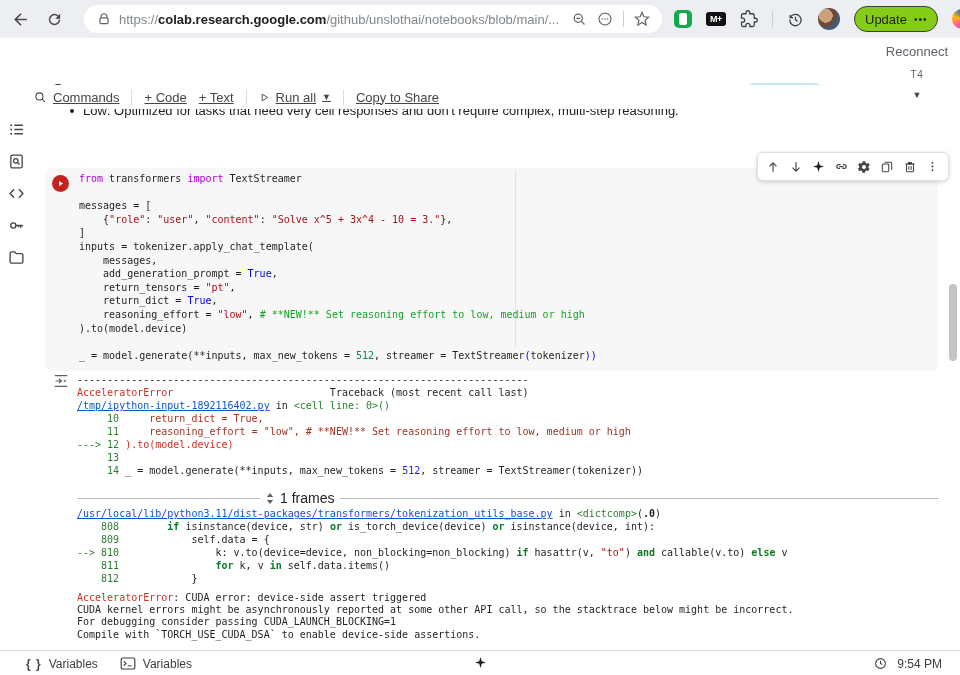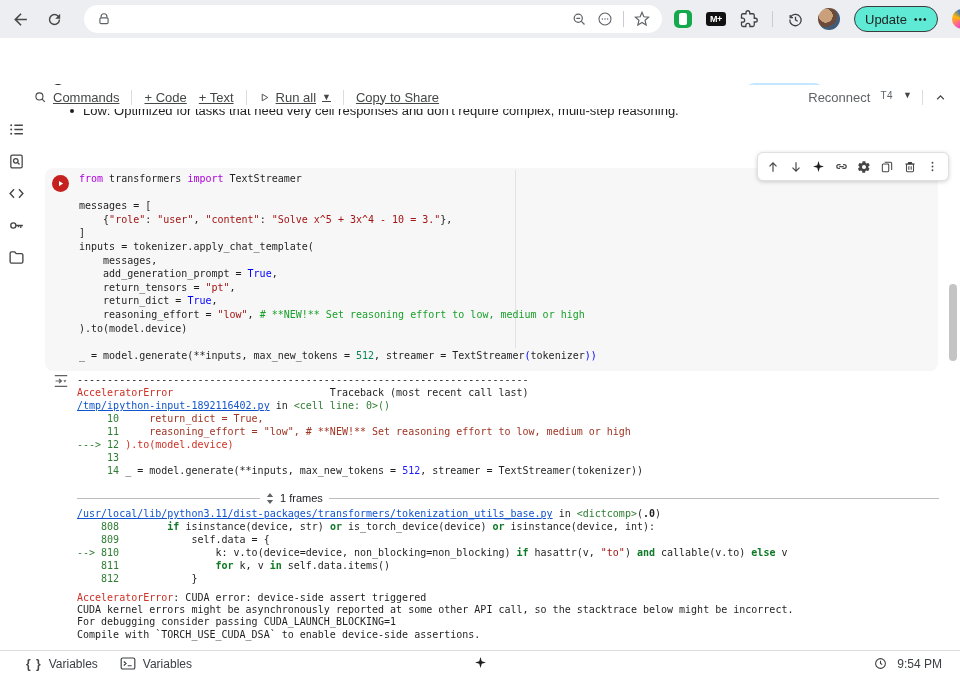--- a/index.html
+++ b/index.html
@@ -11,41 +11,41 @@
   .addrbar{position:absolute;left:84px;top:5px;width:578px;height:28px;background:#fff;border-radius:14px;display:flex;align-items:center;}
   .url{font-size:13px;color:#80868b;white-space:nowrap;margin-left:8px;}
   .url b{color:#202124;font-weight:700;}
   .pill-icons{margin-left:auto;display:flex;align-items:center;gap:10px;margin-right:12px;color:#5f6368;}
   .vdiv{width:1px;height:16px;background:#c9cdd3;}
   .extarea{position:absolute;top:0;height:38px;display:flex;align-items:center;gap:14px;left:674px;color:#3c4043;}
   .greenext{width:18px;height:18px;background:#14a94c;border-radius:5px;display:flex;align-items:center;justify-content:center;}
   .greenext i{display:block;width:8px;height:12px;background:#fff;border-radius:2px;}
   .mplus{width:20px;height:14px;background:#111;border-radius:3px;color:#fff;font-size:9px;font-weight:bold;display:flex;align-items:center;justify-content:center;letter-spacing:-.5px;}
   .avatar-sm{width:22px;height:22px;border-radius:50%;background:radial-gradient(circle at 35% 35%,#c9a07a 0 34%,#6b4a3a 35% 55%,#3f5d7a 56% 100%);}
-  .updatebtn{height:24px;border:1.5px solid #3c3c3c;border-radius:13px;display:flex;align-items:center;padding:0 10px;gap:7px;font-size:13px;color:#1f1f1f;background:#5eead4;}
+  .updatebtn{height:24px;border:1.5px solid #3c3c3c;border-radius:13px;display:flex;align-items:center;padding:0 10px;gap:7px;font-size:13px;color:#1f1f1f;background:#84cc16;}
   .copilot{width:20px;height:20px;border-radius:50%;background:conic-gradient(#0b64f4,#00d1ff,#7a3cf0,#ff5ca1,#ffb900,#0b64f4);}
   
   .cheader{position:absolute;left:0;top:38px;width:960px;height:47px;background:#fff;}
   .clogo{position:absolute;left:15px;top:46px;}
   .ctitle-row{position:absolute;left:50px;top:45px;display:flex;align-items:center;gap:6px;}
   .ctitle{font-size:15px;color:#1f1f1f;}
   .saverow{display:flex;align-items:center;gap:5px;margin-left:12px;color:#1a73e8;}
   .savetext{font-size:11px;color:#1a73e8;font-weight:500;}
   .menurow{position:absolute;left:50px;top:66px;display:flex;gap:16px;font-size:13px;color:#202124;}
   .menurow span{cursor:default;}
   .hright{position:absolute;right:14px;top:45px;display:flex;align-items:center;gap:17px;}
   .sharebtn{height:27px;background:#c2e7ff;border-radius:14px;display:flex;align-items:center;gap:7px;padding:0 14px;color:#174ea6;font-size:13px;font-weight:500;}
   .gembtn{display:flex;align-items:center;gap:7px;font-size:13px;font-weight:500;color:#1f1f1f;}
   .avatar-lg{width:24px;height:24px;border-radius:50%;background:radial-gradient(circle at 40% 38%,#b98d68 0 30%,#274a68 31% 70%,#16293c 71% 100%);}
   
   .tbar{position:absolute;left:0;top:85px;width:960px;height:24px;background:#fff;border-bottom:1px solid #e7e9ec;display:flex;align-items:center;font-size:13px;color:#444746;}
   .tbar .grp{display:flex;align-items:center;gap:6px;padding:0 12px;text-decoration:underline;}
   .tsep{width:1px;height:15px;background:#dadce0;}
   .caret{font-size:9px;color:#444746;}
-  .tright{margin-left:auto;display:flex;align-items:flex-start;gap:10px;padding-right:12px;}
+  .tright{margin-left:auto;display:flex;align-items:center;gap:10px;padding-right:12px;flex-direction:column;}
   .t4{font-size:10px;color:#5f6368;letter-spacing:.5px;}
   
   .sidebar{position:absolute;left:0;top:109px;width:33px;height:541px;background:#fff;border-right:1px solid #ececec;}
   .sicon{position:absolute;left:8px;width:17px;height:17px;color:#444746;}
   
   .content{position:absolute;left:33px;top:109px;width:927px;height:541px;background:#fff;overflow:hidden;}
   .bullets{position:absolute;left:0;top:-7px;}
   .bullet-li{position:relative;height:17px;font-size:13px;color:#1f1f1f;padding-left:50px;display:flex;align-items:center;}
   .bullet-li::before{content:"";position:absolute;left:37px;top:7px;width:4px;height:4px;border-radius:50%;background:#1f1f1f;}
   .bullet-li b{font-weight:400;margin-right:0;}
@@ -58,21 +58,21 @@
   .celltools .ic{width:16px;height:16px;display:flex;align-items:center;justify-content:center;}
   .outwrap{position:absolute;left:0;top:262px;width:927px;}
   .outicon{position:absolute;left:20px;top:3px;color:#616161;}
   .outlines{position:absolute;left:44px;font-family:"DejaVu Sans Mono",monospace;font-size:10px;white-space:pre;}
   .outlines .cl{line-height:13px;height:13px;}
   .ol1{top:2px;}
   .framesrow{position:absolute;left:44px;top:120px;width:862px;height:14px;display:flex;align-items:center;gap:6px;}
   .frule{height:1px;background:#bdbdbd;}
   .fl{width:183px;}
   .fr{flex:1;}
-  .frames-label{font-size:11px;color:#202124;font-family:"Liberation Sans",sans-serif;}
+  .frames-label{font-size:14px;color:#202124;font-family:"Liberation Sans",sans-serif;}
   .ol2{top:136px;}
   .errlines{top:221px;}
   .errlines .cl{line-height:12.2px;height:12.2px;}
   .scrollthumb{position:absolute;right:3px;top:284px;width:8px;height:77px;background:#c4c4c4;border-radius:4px;z-index:8;}
   
   .tk-kw{color:#af00db}.tk-pl{color:#1f1f1f}.tk-str{color:#a31515}.tk-num{color:#098658}
   .tk-boo{color:#0000ff}.tk-com{color:#1aa12b}.tk-red{color:#d03025}.tk-mar{color:#a03524}
   .tk-lnum{color:#2e7d32}.tk-grn{color:#2e7d32}.tk-blu{color:#1a1aff}
   .tk-kwg{color:#0e7a27;font-weight:bold}.tk-bld{font-weight:bold;color:#1f1f1f}
   .tk-link{color:#1155cc;text-decoration:underline;cursor:pointer}
@@ -95,20 +95,21 @@
   <div class="navbtn" style="left:42px">
     <svg width="17" height="17" viewBox="0 0 24 24">
         <path fill="currentColor" d="M17.65 6.35A7.95 7.95 0 0012 4a8 8 0 108 8h-2a6 6 0 11-1.76-4.24L13 11h7V4l-2.35 2.35z"></path>
       </svg>
   </div>
   <div class="addrbar">
     <svg width="14" height="14" viewBox="0 0 24 24" style="margin-left:13px;color:#5f6368">
         <path fill="none" stroke="currentColor" stroke-width="2" d="M7 10V8a5 5 0 0110 0v2"></path>
         <rect x="5" y="10" width="14" height="10" rx="2" fill="none" stroke="currentColor" stroke-width="2"></rect>
       </svg>
+    <span class="url"><span>https://</span><b>colab.research.google.com</b><span>/github/unslothai/notebooks/blob/main/...</span></span>
     <span class="pill-icons">
       <svg width="15" height="15" viewBox="0 0 24 24">
           <circle cx="10" cy="10" r="6.5" fill="none" stroke="currentColor" stroke-width="2"></circle>
           <path stroke="currentColor" stroke-width="2" d="M7 10h6M15 15l5 5"></path>
         </svg>
       <svg width="16" height="16" viewBox="0 0 24 24">
           <circle cx="12" cy="12" r="9" fill="none" stroke="currentColor" stroke-width="1.6"></circle>
           <circle cx="8" cy="12" r="1.1" fill="currentColor"></circle>
           <circle cx="12" cy="12" r="1.1" fill="currentColor"></circle>
           <circle cx="16" cy="12" r="1.1" fill="currentColor"></circle>

